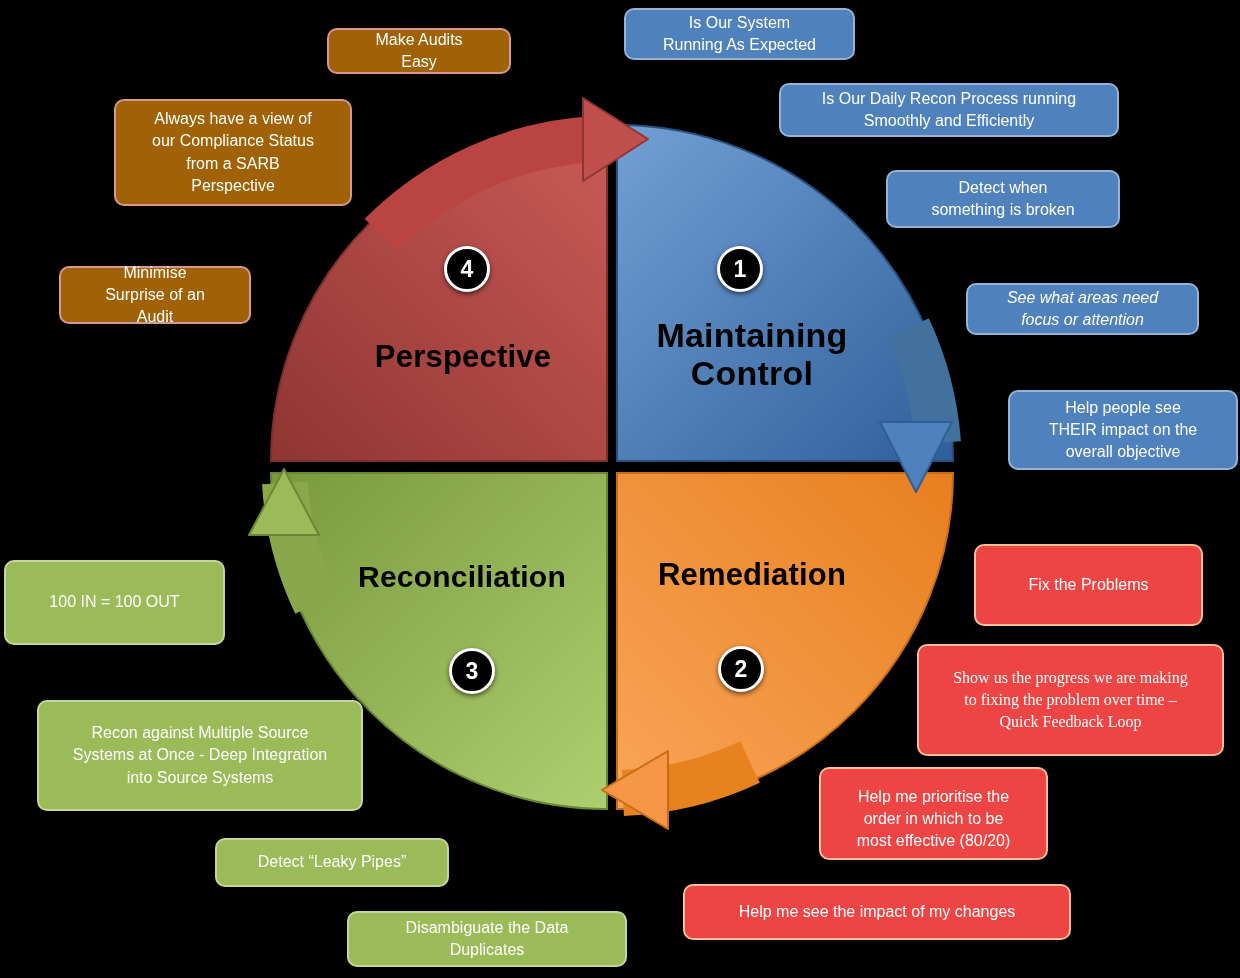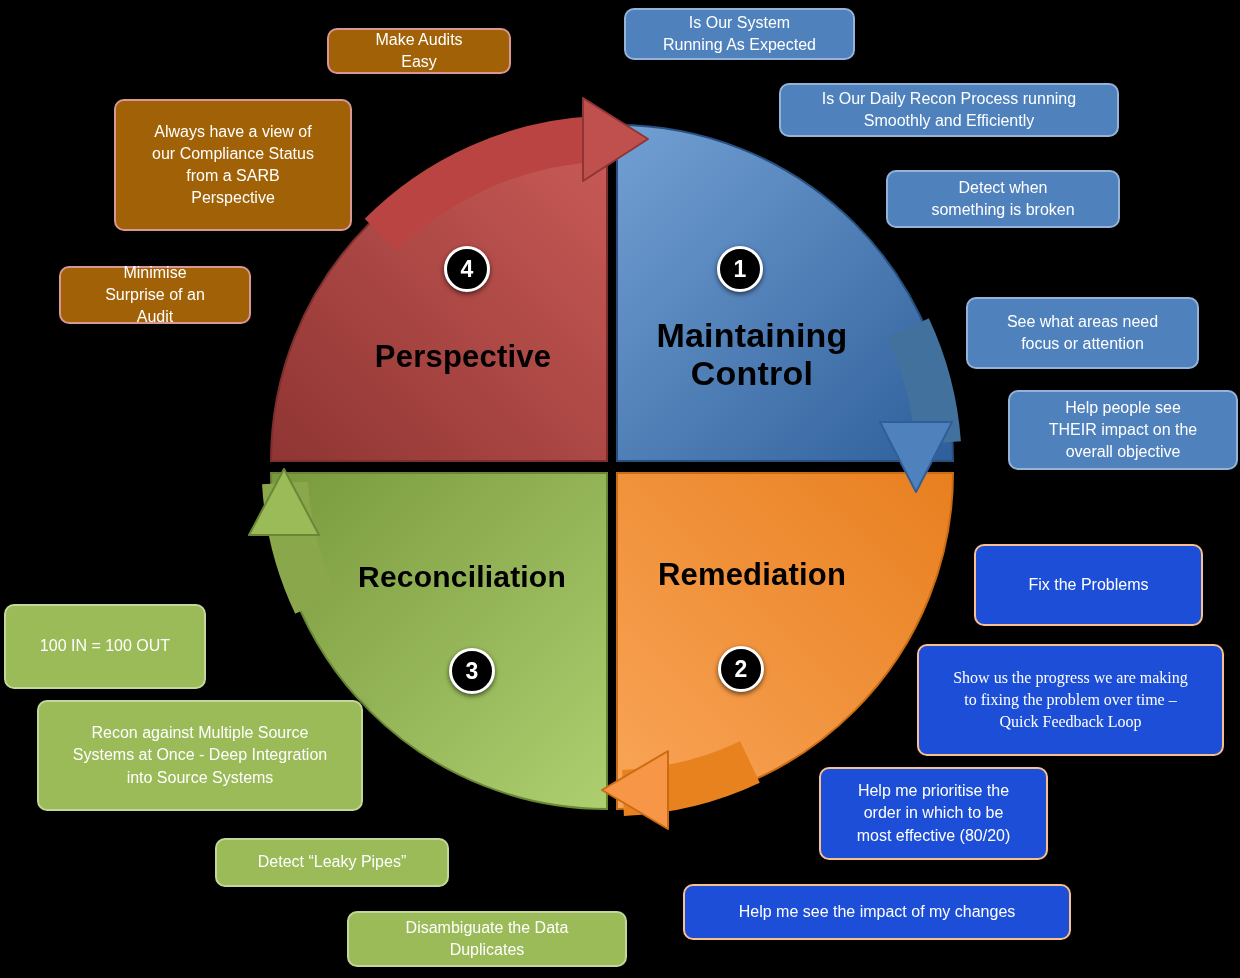--- a/index.html
+++ b/index.html
@@ -9,21 +9,21 @@
   }
   svg{position:absolute;left:0;top:0;}
   .co{
     position:absolute;box-sizing:border-box;display:flex;align-items:center;justify-content:center;
     text-align:center;color:#fff;font-size:16px;line-height:1.38;border-radius:10px;
     padding:6px 32px;border:2.5px solid;box-shadow:2px 3px 7px rgba(0,0,0,.55);
   }
   .co.blue{background:#4f81bd;border-color:#95b3d7;}
   .co.red{background:#a16207;border-color:#d99694;}
   .co.green{background:#9bbb59;border-color:#c3d69b;}
-  .co.orange{background:#1d4ed8;border-color:#fabf8f;}
+  .co.orange{background:#ef4444;border-color:#fabf8f;}
   .qlabel{
     position:absolute;color:#000;font-weight:bold;text-align:center;line-height:1.12;
     letter-spacing:.2px;
   }
   .qnum{
     position:absolute;width:40px;height:40px;border-radius:50%;background:#000;
     border:3px solid #fff;color:#fff;font-weight:bold;font-size:23px;
     display:flex;align-items:center;justify-content:center;box-shadow:0 2px 5px rgba(0,0,0,.6);
   }
 </style>
@@ -90,56 +90,56 @@
 
   <div class="co blue" style="left:624px;top:8px;width:231px;height:52px;">
     <span>Is Our System Running As Expected</span>
   </div>
   <div class="co blue" style="left:779px;top:83px;width:340px;height:54px;">
     <span>Is Our Daily Recon Process running Smoothly and Efficiently</span>
   </div>
   <div class="co blue" style="left:886px;top:170px;width:234px;height:58px;padding:6px 32px;">
     <span>Detect when something is broken</span>
   </div>
-  <div class="co blue" style="left:966px;top:297px;width:233px;height:72px;">
+  <div class="co blue" style="left:966px;top:283px;width:233px;height:52px;font-style:italic;">
     <span>See what areas need focus or attention</span>
   </div>
   <div class="co blue" style="left:1008px;top:390px;width:230px;height:80px;">
     <span>Help people see THEIR impact on the overall objective</span>
   </div>
 
   <div class="co red" style="left:327px;top:28px;width:184px;height:46px;">
     <span>Make Audits Easy</span>
   </div>
-  <div class="co red" style="left:114px;top:99px;width:238px;height:132px;">
+  <div class="co red" style="left:114px;top:99px;width:238px;height:107px;">
     <span>Always have a view of our Compliance Status from a SARB Perspective</span>
   </div>
   <div class="co red" style="left:59px;top:266px;width:192px;height:58px;">
     <span>Minimise Surprise of an Audit</span>
   </div>
 
-  <div class="co green" style="left:4px;top:604px;width:202px;height:85px;">
+  <div class="co green" style="left:4px;top:560px;width:221px;height:85px;">
     <span>100 IN = 100 OUT</span>
   </div>
   <div class="co green" style="left:37px;top:700px;width:326px;height:111px;">
     <span>Recon against Multiple Source Systems at Once - Deep Integration into Source Systems</span>
   </div>
   <div class="co green" style="left:215px;top:838px;width:234px;height:49px;">
     <span>Detect “Leaky Pipes”</span>
   </div>
   <div class="co green" style="left:347px;top:911px;width:280px;height:56px;">
     <span>Disambiguate the Data Duplicates</span>
   </div>
 
   <div class="co orange" style="left:974px;top:544px;width:229px;height:82px;">
     <span>Fix the Problems</span>
   </div>
   <div class="co orange" style="left:917px;top:644px;width:307px;height:112px;font-family:Liberation Serif, serif;">
     <span>Show us the progress we are making to fixing the problem over time – Quick Feedback Loop</span>
   </div>
-  <div class="co orange" style="left:819px;top:767px;width:229px;height:93px;">
+  <div class="co orange" style="left:819px;top:767px;width:229px;height:93px;align-items:flex-end;">
     <span>Help me prioritise the order in which to be most effective (80/20)</span>
   </div>
   <div class="co orange" style="left:683px;top:884px;width:388px;height:56px;">
     <span>Help me see the impact of my changes</span>
   </div>
 
 </div>
 
 </body></html>

